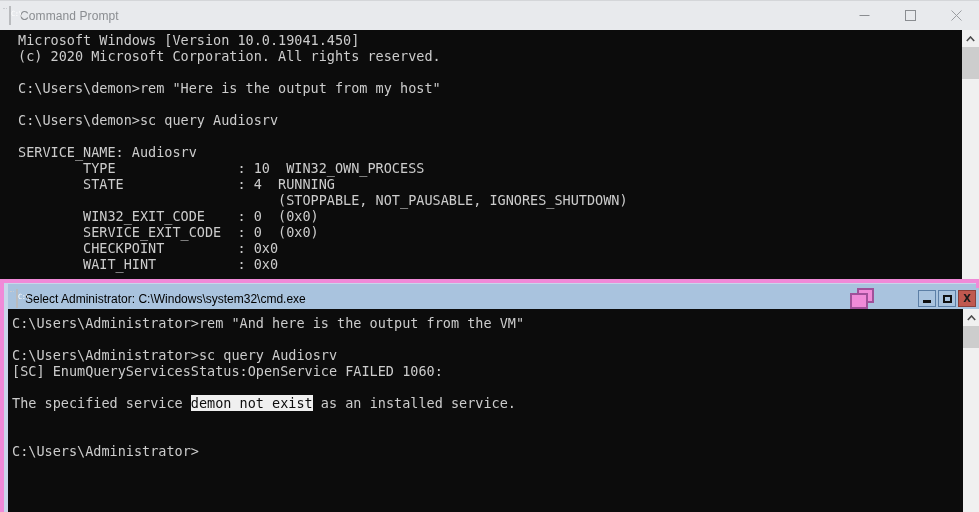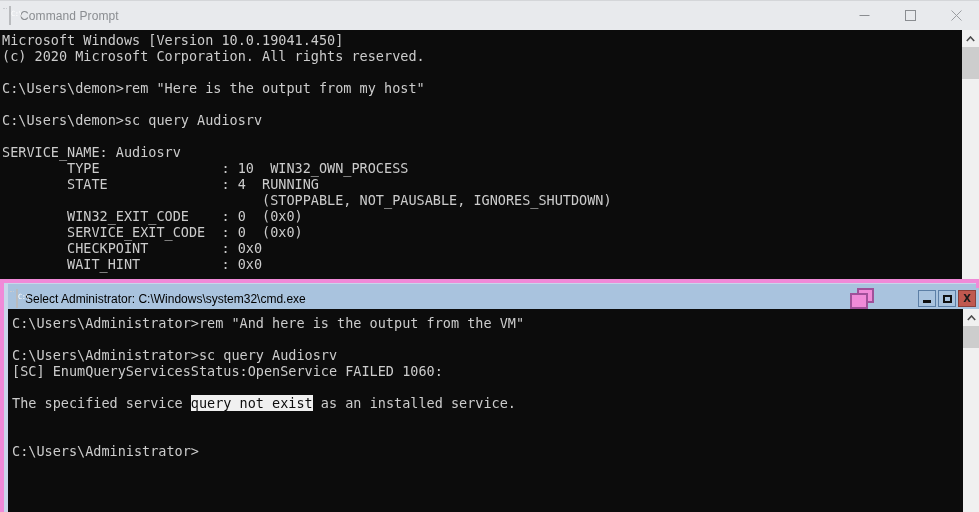--- a/index.html
+++ b/index.html
@@ -275,21 +275,21 @@
       <div class="w10-btn">
         <svg width="11" height="11" viewBox="0 0 11 11">
           <line x1="0.5" y1="0.5" x2="10.5" y2="10.5" stroke="#9a9da1" stroke-width="1"></line>
           <line x1="10.5" y1="0.5" x2="0.5" y2="10.5" stroke="#9a9da1" stroke-width="1"></line>
         </svg>
       </div>
     </div>
   </div>
 
   <div class="console-surface" style="left:0; top:30px; width:962px; height:258px;">
-    <pre class="console-text" id="host-console" style="padding-left:2px; padding-top:2px;">Microsoft Windows [Version 10.0.19041.450]
+    <pre class="console-text" id="host-console" style="padding-left:18px; padding-top:2px;">Microsoft Windows [Version 10.0.19041.450]
 (c) 2020 Microsoft Corporation. All rights reserved.
 
 C:\Users\demon&gt;rem "Here is the output from my host"
 
 C:\Users\demon&gt;sc query Audiosrv
 
 SERVICE_NAME: Audiosrv
         TYPE               : 10  WIN32_OWN_PROCESS
         STATE              : 4  RUNNING
                                 (STOPPABLE, NOT_PAUSABLE, IGNORES_SHUTDOWN)
@@ -339,21 +339,21 @@
       </div>
     </div>
   </div>
 
   <div class="console-surface" style="left:4px; top:26px; width:955px; height:207px;">
     <pre class="console-text" id="vm-console" style="padding-left:4px; padding-top:6px;">C:\Users\Administrator&gt;rem "And here is the output from the VM"
 
 C:\Users\Administrator&gt;sc query Audiosrv
 [SC] EnumQueryServicesStatus:OpenService FAILED 1060:
 
-The specified service <span class="sel">query not exist</span> as an installed service.
+The specified service <span class="sel">demon not exist</span> as an installed service.
 
 
 C:\Users\Administrator&gt;</pre>
   </div>
 
   <div class="scrollbar" style="left:959px; top:26px; width:17px; height:207px;">
     <div class="sb-arrow">
       <svg width="9" height="6" viewBox="0 0 9 6">
         <path d="M0.8 5 L4.5 1 L8.2 5" fill="none" stroke="#4d4d4d" stroke-width="1.6"></path>
       </svg>

